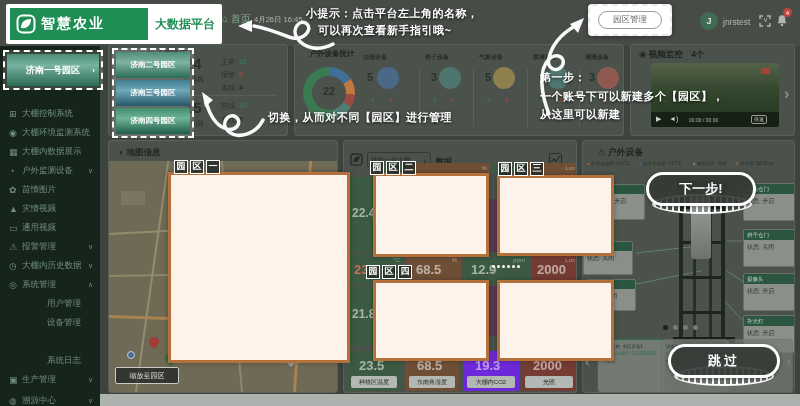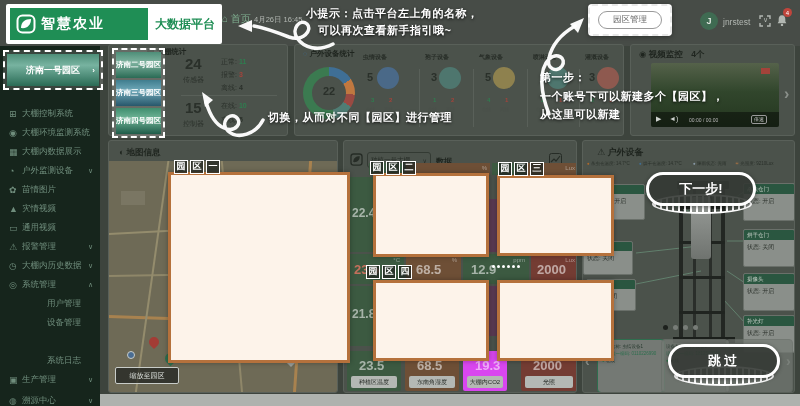--- a/index.html
+++ b/index.html
@@ -324,21 +324,21 @@
     </div>
 
     <div class="tile" style="left:3px;top:210px;width:54px;height:40px;background:#3c5a41;border-radius:2px;">
       <span class="v" style="position:absolute;left:12px;top:8px;font-size:13px;">23.5</span>
       <span class="tlabel">种植区温度</span>
     </div>
     <div class="tile" style="left:61px;top:210px;width:54px;height:40px;background:#6e4f36;border-radius:2px;">
       <span class="v" style="position:absolute;left:12px;top:8px;font-size:13px;">68.5</span>
       <span class="tlabel">东南角湿度</span>
     </div>
-    <div class="tile" style="left:119px;top:210px;width:44px;height:40px;background:#d946ef;border-radius:2px;">
+    <div class="tile" style="left:119px;top:210px;width:56px;height:40px;background:#6d28d9;border-radius:2px;">
       <span class="v" style="position:absolute;left:12px;top:8px;font-size:13px;">19.3</span>
       <span class="tlabel">大棚内CO2</span>
     </div>
     <div class="tile" style="left:177px;top:210px;width:56px;height:40px;background:#743c33;border-radius:2px;">
       <span class="v" style="position:absolute;left:12px;top:8px;font-size:13px;">2000</span>
       <span class="tlabel">光照</span>
     </div>
   </div>
 
   <div class="abs panel" style="left:582px;top:140px;width:213px;height:253px;overflow:hidden;">
@@ -450,21 +450,21 @@
     </div>
   </div>
 
   <div class="abs hl" style="left:3px;top:50px;width:100px;height:40px;z-index:60;padding:2px;background:rgba(255,255,255,.15);">
     <div class="thumb" style="width:100%;height:100%;font-size:9px;position:relative;">
       <span>济南一号园区</span>
       <span style="position:absolute;right:4px;font-size:8px;">›</span>
     </div>
   </div>
 
-  <div class="abs hl" style="left:112px;top:48px;width:53px;height:90px;z-index:60;padding:2px;background:rgba(255,255,255,.15);
+  <div class="abs hl" style="left:112px;top:48px;width:82px;height:90px;z-index:60;padding:2px;background:rgba(255,255,255,.15);
               display:flex;flex-direction:column;gap:2px;">
     <div class="thumb" style="flex:1;font-size:7.5px;background:linear-gradient(180deg,#4e8e78,#7fb3a0 40%,#2a6b55);">
         <span>济南二号园区</span>
       </div>
     <div class="thumb" style="flex:1;font-size:7.5px;background:linear-gradient(180deg,#3f7d8e,#6fa8b8 40%,#27576b);">
         <span>济南三号园区</span>
       </div>
     <div class="thumb" style="flex:1;font-size:7.5px;background:linear-gradient(180deg,#3f8e6e,#6fb396 40%,#1f5c49);">
         <span>济南四号园区</span>
       </div>

